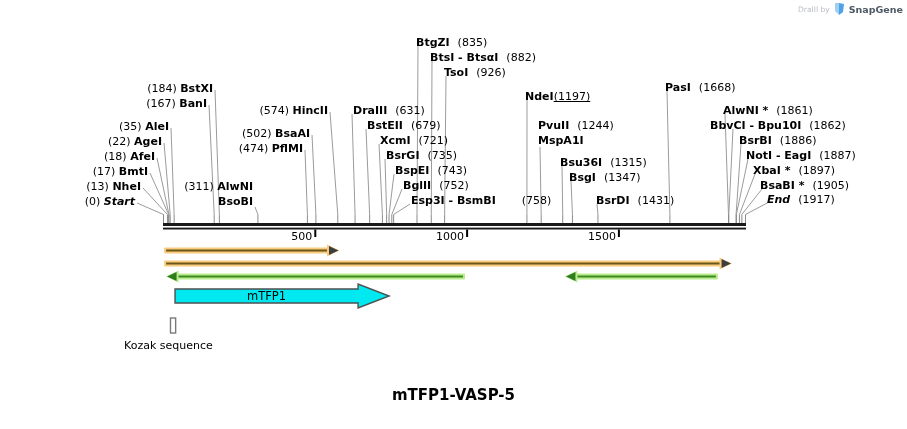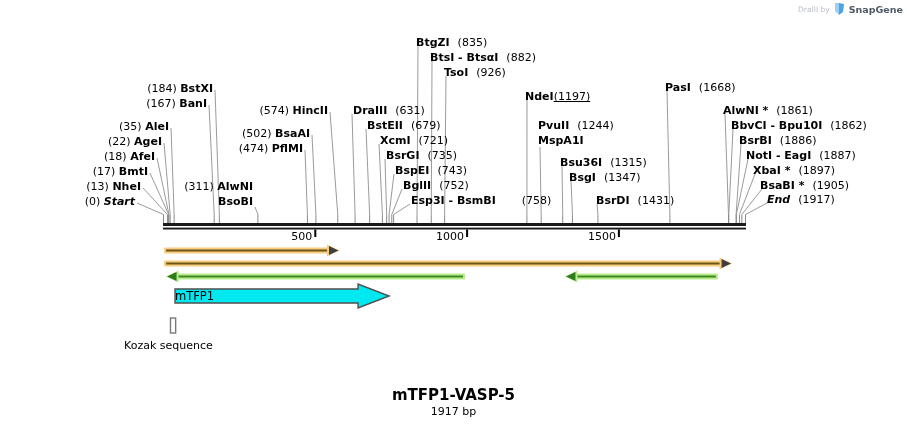--- a/index.html
+++ b/index.html
@@ -10,21 +10,21 @@
   #map-svg{position:absolute;left:0;top:0;}
   .site-label{position:absolute;font-size:11px;line-height:15px;white-space:pre;cursor:default;}
   .site-label .ln{display:block;}
   .site-label.al-r{text-align:right;}
   .site-label.al-l{text-align:left;}
   .seg-n{font-weight:normal;}
   .seg-b{font-weight:bold;}
   .seg-bi{font-weight:bold;font-style:italic;}
   .axis-label{position:absolute;font-size:11px;line-height:12px;text-align:right;width:58px;}
   #mtfp1-label{position:absolute;left:175px;top:289px;width:183px;height:14px;
-    line-height:14px;font-size:11.5px;color:#000;}
+    line-height:14px;text-align:center;font-size:11.5px;color:#000;}
   #kozak-label{position:absolute;left:124px;top:339px;font-size:11px;line-height:13px;}
   #footer{position:absolute;left:0;top:387px;width:907px;text-align:center;}
   #footer .title{font-size:15px;font-weight:bold;line-height:17px;}
   #footer .subtitle{font-size:11px;line-height:14px;margin-top:1px;}
   #watermark{position:absolute;top:3px;right:4px;display:flex;align-items:center;gap:4px;}
   #watermark .created{font-size:7.5px;color:#b9bdc6;}
   #watermark .brand{font-size:9.5px;font-weight:600;color:#4e5a66;}
 </style>
 </head>
 <body>
@@ -179,34 +179,33 @@
       <div class="site-label al-l" style="left: 416px; top: 35px;"><span class="ln"><span class="seg-b">BtgZI</span><span class="seg-n" style="margin-left: 8px;">(835)</span></span></div>
       <div class="site-label al-l" style="left: 430px; top: 50px;"><span class="ln"><span class="seg-b">BtsI - BtsαI</span><span class="seg-n" style="margin-left: 8px;">(882)</span></span></div>
       <div class="site-label al-l" style="left: 444px; top: 65px;"><span class="ln"><span class="seg-b">TsoI</span><span class="seg-n" style="margin-left: 8px;">(926)</span></span></div>
       <div class="site-label al-l" style="left: 525px; top: 89px;"><span class="ln"><span class="seg-b">NdeI</span><span class="seg-n" style="margin-left: 0; text-decoration: underline;">(1197)</span></span></div>
       <div class="site-label al-l" style="left: 538px; top: 118px;"><span class="ln"><span class="seg-b">PvuII</span><span class="seg-n" style="margin-left: 8px;">(1244)</span></span><span class="ln"><span class="seg-b">MspA1I</span></span></div>
       <div class="site-label al-l" style="left: 560px; top: 155px;"><span class="ln"><span class="seg-b">Bsu36I</span><span class="seg-n" style="margin-left: 8px;">(1315)</span></span></div>
       <div class="site-label al-l" style="left: 569px; top: 170px;"><span class="ln"><span class="seg-b">BsgI</span><span class="seg-n" style="margin-left: 8px;">(1347)</span></span></div>
       <div class="site-label al-l" style="left: 596px; top: 193px;"><span class="ln"><span class="seg-b">BsrDI</span><span class="seg-n" style="margin-left: 8px;">(1431)</span></span></div>
       <div class="site-label al-l" style="left: 665px; top: 80px;"><span class="ln"><span class="seg-b">PasI</span><span class="seg-n" style="margin-left: 8px;">(1668)</span></span></div>
       <div class="site-label al-l" style="left: 723px; top: 103px;"><span class="ln"><span class="seg-b">AlwNI *</span><span class="seg-n" style="margin-left: 8px;">(1861)</span></span></div>
-      <div class="site-label al-l" style="left: 731px; top: 118px;"><span class="ln"><span class="seg-b">BbvCI - Bpu10I</span><span class="seg-n" style="margin-left: 8px;">(1862)</span></span></div>
+      <div class="site-label al-l" style="left: 710px; top: 118px;"><span class="ln"><span class="seg-b">BbvCI - Bpu10I</span><span class="seg-n" style="margin-left: 8px;">(1862)</span></span></div>
       <div class="site-label al-l" style="left: 739px; top: 133px;"><span class="ln"><span class="seg-b">BsrBI</span><span class="seg-n" style="margin-left: 8px;">(1886)</span></span></div>
       <div class="site-label al-l" style="left: 746px; top: 148px;"><span class="ln"><span class="seg-b">NotI - EagI</span><span class="seg-n" style="margin-left: 8px;">(1887)</span></span></div>
       <div class="site-label al-l" style="left: 753px; top: 163px;"><span class="ln"><span class="seg-b">XbaI *</span><span class="seg-n" style="margin-left: 8px;">(1897)</span></span></div>
       <div class="site-label al-l" style="left: 760px; top: 178px;"><span class="ln"><span class="seg-b">BsaBI *</span><span class="seg-n" style="margin-left: 8px;">(1905)</span></span></div>
       <div class="site-label al-l" style="left: 767px; top: 192px;"><span class="ln"><span class="seg-bi">End</span><span class="seg-n" style="margin-left: 8px;">(1917)</span></span></div>
     </div>
   <div id="axis-labels">
       <div class="axis-label" style="left: 254.3px; top: 231px;">500</div>
       <div class="axis-label" style="left: 406.099px; top: 231px;">1000</div>
       <div class="axis-label" style="left: 557.899px; top: 231px;">1500</div>
     </div>
 
   <div id="mtfp1-label">mTFP1</div>
   <div id="kozak-label">Kozak sequence</div>
 
   <div id="footer">
     <div class="title">mTFP1-VASP-5</div>
-    <div class="subtitle">1917 bp</div>
   </div>
 
 </div>
 
 </body></html>

